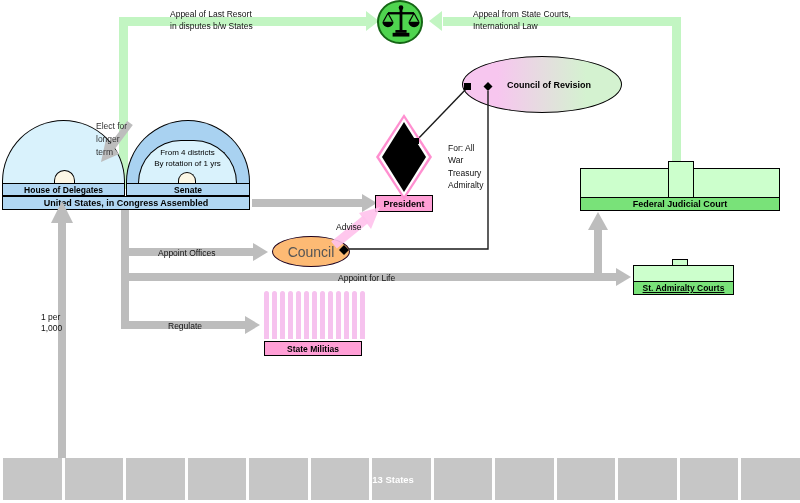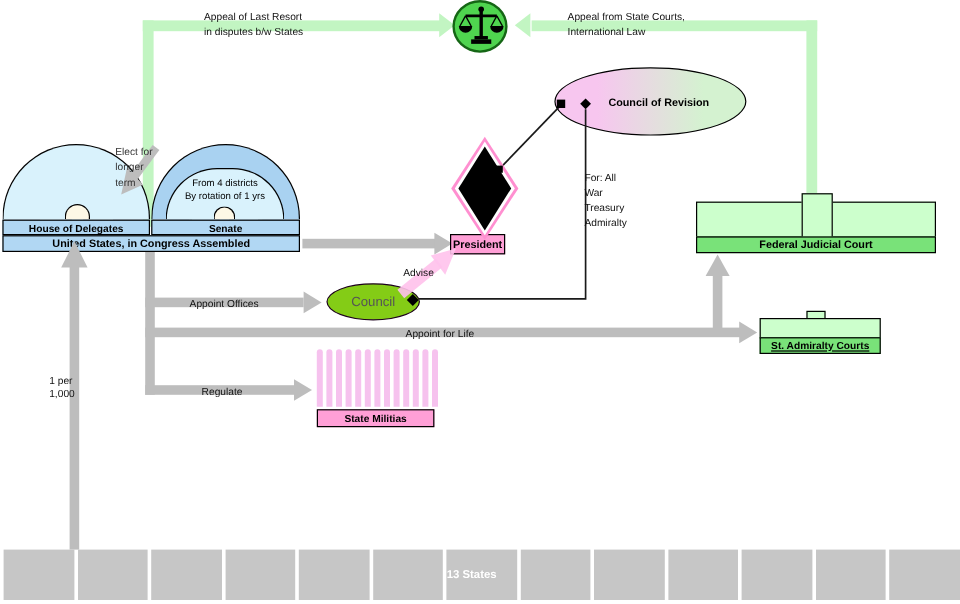--- a/index.html
+++ b/index.html
@@ -21,21 +21,21 @@
   .scales{left:377px;top:0;width:46px;height:44px;border-radius:50%;background:#4fd44f;
           border:2px solid #156615;z-index:6;}
   .scales svg{position:absolute;left:1px;top:1px;}
 
   
   .note{position:absolute;font-size:8.5px;line-height:12px;text-align:left;z-index:6;color:#111;}
   .t-appeal-left{left:170px;top:8px;width:160px;}
   .t-appeal-right{left:473px;top:8px;width:160px;}
   .t-elect{left:96px;top:120px;width:54px;line-height:13px;color:#333;}
   .t-advise{left:336px;top:221px;width:44px;}
-  .t-for{left:487px;top:142px;width:53px;line-height:12.4px;}
+  .t-for{left:448px;top:142px;width:53px;line-height:12.4px;}
   .t-offices{left:158px;top:247px;width:80px;}
   .t-life{left:338px;top:272px;width:80px;}
   .t-reg{left:168px;top:320px;width:62px;}
   .t-ratio{left:41px;top:312px;width:42px;line-height:11px;}
 
   
   .dome-house{left:2px;top:120px;width:123px;height:63px;background:#d9f2fc;
               border:1.5px solid #000;border-bottom:none;border-radius:61.5px 61.5px 0 0;z-index:3;}
   .dome-senate{left:126px;top:120px;width:124px;height:63px;background:#a9d2f1;
                border:1.5px solid #000;border-bottom:none;border-radius:62px 62px 0 0;z-index:3;}
@@ -67,24 +67,24 @@
   .a-life-up-head{left:588px;top:212px;width:0;height:0;z-index:2;
       border-bottom:18px solid #bdbdbd;border-left:10px solid transparent;border-right:10px solid transparent;}
   .a-reg-bar{left:121px;top:321px;width:126px;height:8px;}
   .a-reg-head{left:245px;top:316px;width:0;height:0;z-index:2;
       border-left:15px solid #bdbdbd;border-top:9px solid transparent;border-bottom:9px solid transparent;}
   .a-ratio-v{left:58px;top:222px;width:8px;height:236px;}
   .a-ratio-head{left:51px;top:201px;width:0;height:0;z-index:5;
       border-bottom:22px solid #bdbdbd;border-left:11px solid transparent;border-right:11px solid transparent;}
 
   
-  .president{left:375px;top:195px;width:46px;height:17px;background:#ff9fd6;border:1.6px solid #000;
+  .president{left:375px;top:195px;width:58px;height:17px;background:#ff9fd6;border:1.6px solid #000;
              z-index:3;font-weight:bold;font-size:9px;display:flex;align-items:center;justify-content:center;}
-  .council{left:272px;top:236px;width:78px;height:31px;border-radius:50%;background:#84cc16;
-           border:1.5px solid #1d001d;z-index:3;color:#555;font-size:11px;
+  .council{left:272px;top:236px;width:78px;height:31px;border-radius:50%;background:#fdba74;
+           border:1.5px solid #1d001d;z-index:3;color:#555;font-size:14px;
            display:flex;align-items:center;justify-content:center;}
   .cor{left:462px;top:56px;width:160px;height:57px;border-radius:50%;border:1.6px solid #000;z-index:3;
        background:linear-gradient(90deg,#f7c6ef 22%,#d4f2d0 78%);
        font-weight:bold;font-size:9px;display:flex;align-items:center;justify-content:center;padding-left:14px;}
 
   
   .court-light{background:#ccffcc;border:1.6px solid #000;z-index:3;}
   .court-band{background:#79e279;border:1.6px solid #000;z-index:3;font-weight:bold;font-size:9px;
               display:flex;align-items:center;justify-content:center;}
   .fjc-body{left:580px;top:168px;width:200px;height:30px;}

